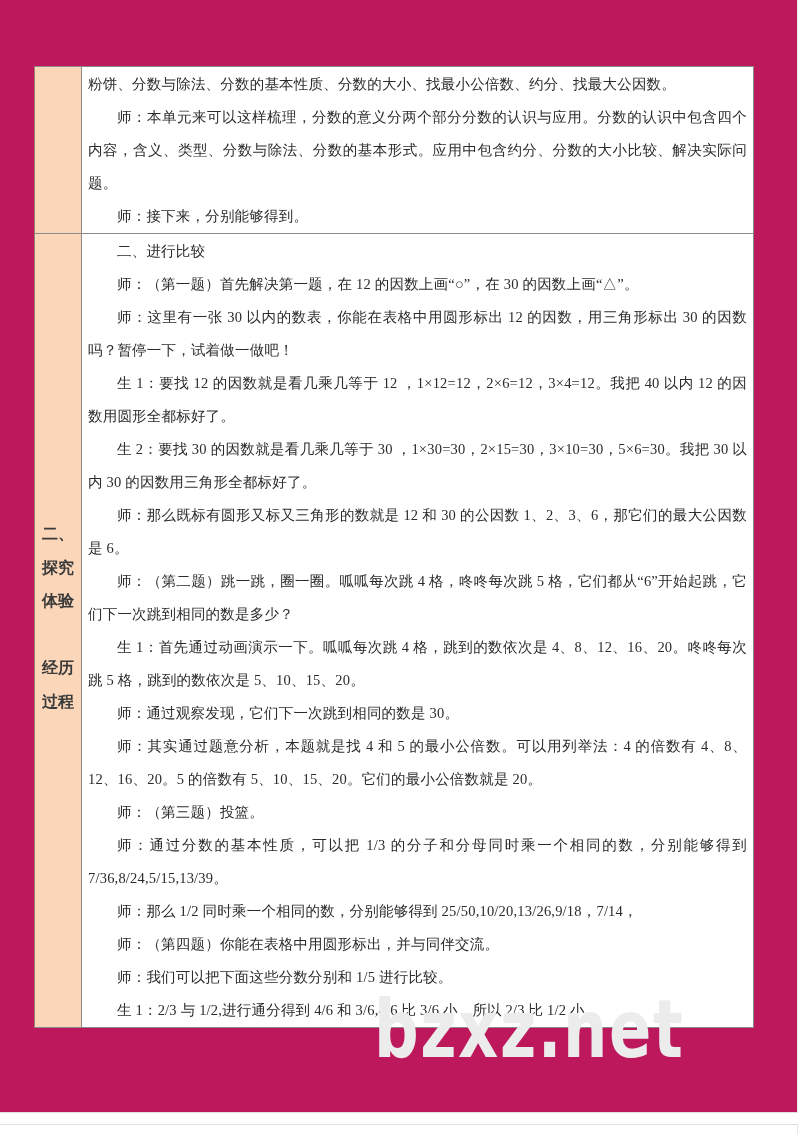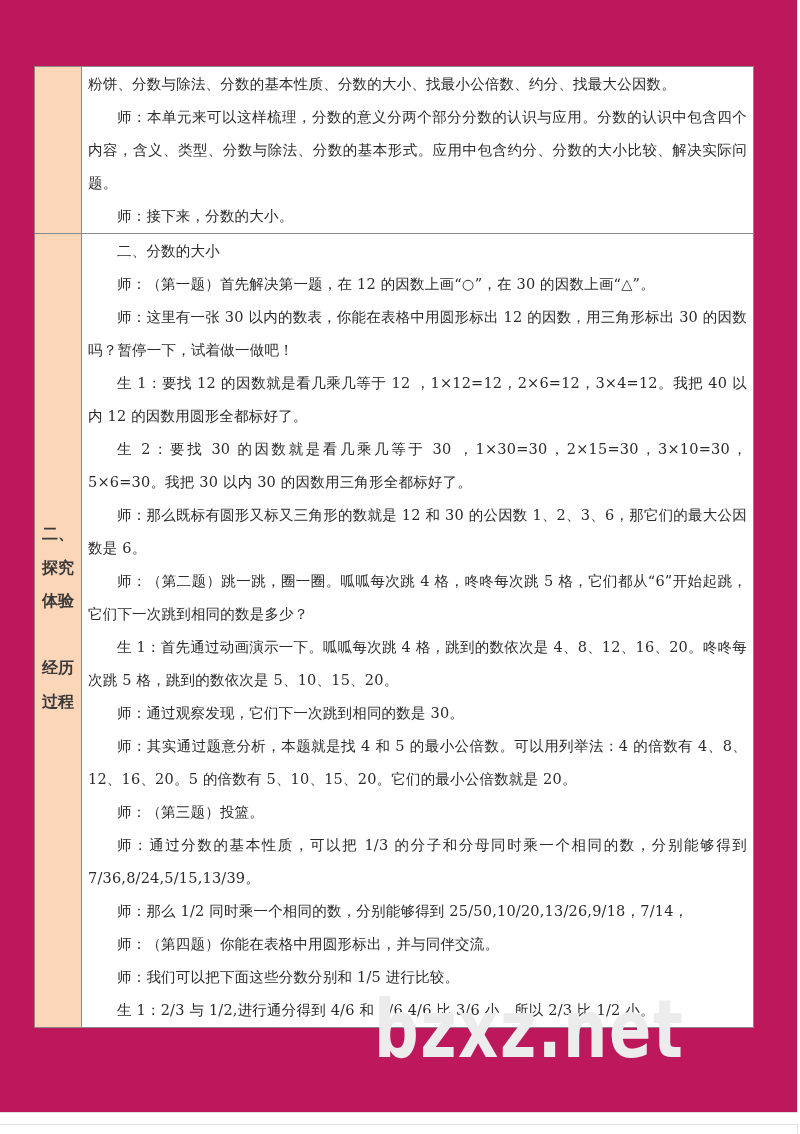--- a/index.html
+++ b/index.html
@@ -59,20 +59,21 @@
     }
     .para {
       font-size: 14.5px;
       line-height: 33px;
       margin: 0;
       letter-spacing: 0.2px;
       text-align: justify;
     }
     .indent {
       text-indent: 29px;
+      font-family: Liberation Serif, serif;
     }
     .row1 .content-cell { height: 160px; padding-top: 1px !important; }
     .row2 .content-cell { height: 762px; padding-top: 1px !important; }
     .row2 .label-cell {
       vertical-align: top;
       position: relative;
     }
     .side-label {
       position: absolute;
       left: 0;
@@ -108,36 +109,36 @@
 <body>
 
 <div class="page">
   <table class="lesson-table">
     <tbody>
         <tr class="row1">
       <td class="label-cell"></td>
       <td class="content-cell">
         <p class="para">粉饼、分数与除法、分数的基本性质、分数的大小、找最小公倍数、约分、找最大公因数。</p>
         <p class="para indent">师：本单元来可以这样梳理，分数的意义分两个部分分数的认识与应用。分数的认识中包含四个内容，含义、类型、分数与除法、分数的基本形式。应用中包含约分、分数的大小比较、解决实际问题。</p>
-        <p class="para indent">师：接下来，分数的大小。</p>
+        <p class="para indent">师：接下来，分别能够得到。</p>
       </td>
     </tr>
     <tr class="row2">
       <td class="label-cell">
         <div class="side-label">
           <span>二、</span>
           <span>探究</span>
           <span>体验</span>
           <span></span>
           <span>经历</span>
           <span>过程</span>
         </div>
       </td>
       <td class="content-cell">
-        <p class="para indent">二、分数的大小</p>
+        <p class="para indent">二、进行比较</p>
         <p class="para indent">师：（第一题）首先解决第一题，在 12 的因数上画“○”，在 30 的因数上画“△”。</p>
         <p class="para indent">师：这里有一张 30 以内的数表，你能在表格中用圆形标出 12 的因数，用三角形标出 30 的因数吗？暂停一下，试着做一做吧！</p>
         <p class="para indent">生 1：要找 12 的因数就是看几乘几等于 12 ，1×12=12，2×6=12，3×4=12。我把 40 以内 12 的因数用圆形全都标好了。</p>
         <p class="para indent">生 2：要找 30 的因数就是看几乘几等于 30 ，1×30=30，2×15=30，3×10=30，5×6=30。我把 30 以内 30 的因数用三角形全都标好了。</p>
         <p class="para indent">师：那么既标有圆形又标又三角形的数就是 12 和 30 的公因数 1、2、3、6，那它们的最大公因数是 6。</p>
         <p class="para indent">师：（第二题）跳一跳，圈一圈。呱呱每次跳 4 格，咚咚每次跳 5 格，它们都从“6”开始起跳，它们下一次跳到相同的数是多少？</p>
         <p class="para indent">生 1：首先通过动画演示一下。呱呱每次跳 4 格，跳到的数依次是 4、8、12、16、20。咚咚每次跳 5 格，跳到的数依次是 5、10、15、20。</p>
         <p class="para indent">师：通过观察发现，它们下一次跳到相同的数是 30。</p>
         <p class="para indent">师：其实通过题意分析，本题就是找 4 和 5 的最小公倍数。可以用列举法：4 的倍数有 4、8、12、16、20。5 的倍数有 5、10、15、20。它们的最小公倍数就是 20。</p>
         <p class="para indent">师：（第三题）投篮。</p>

